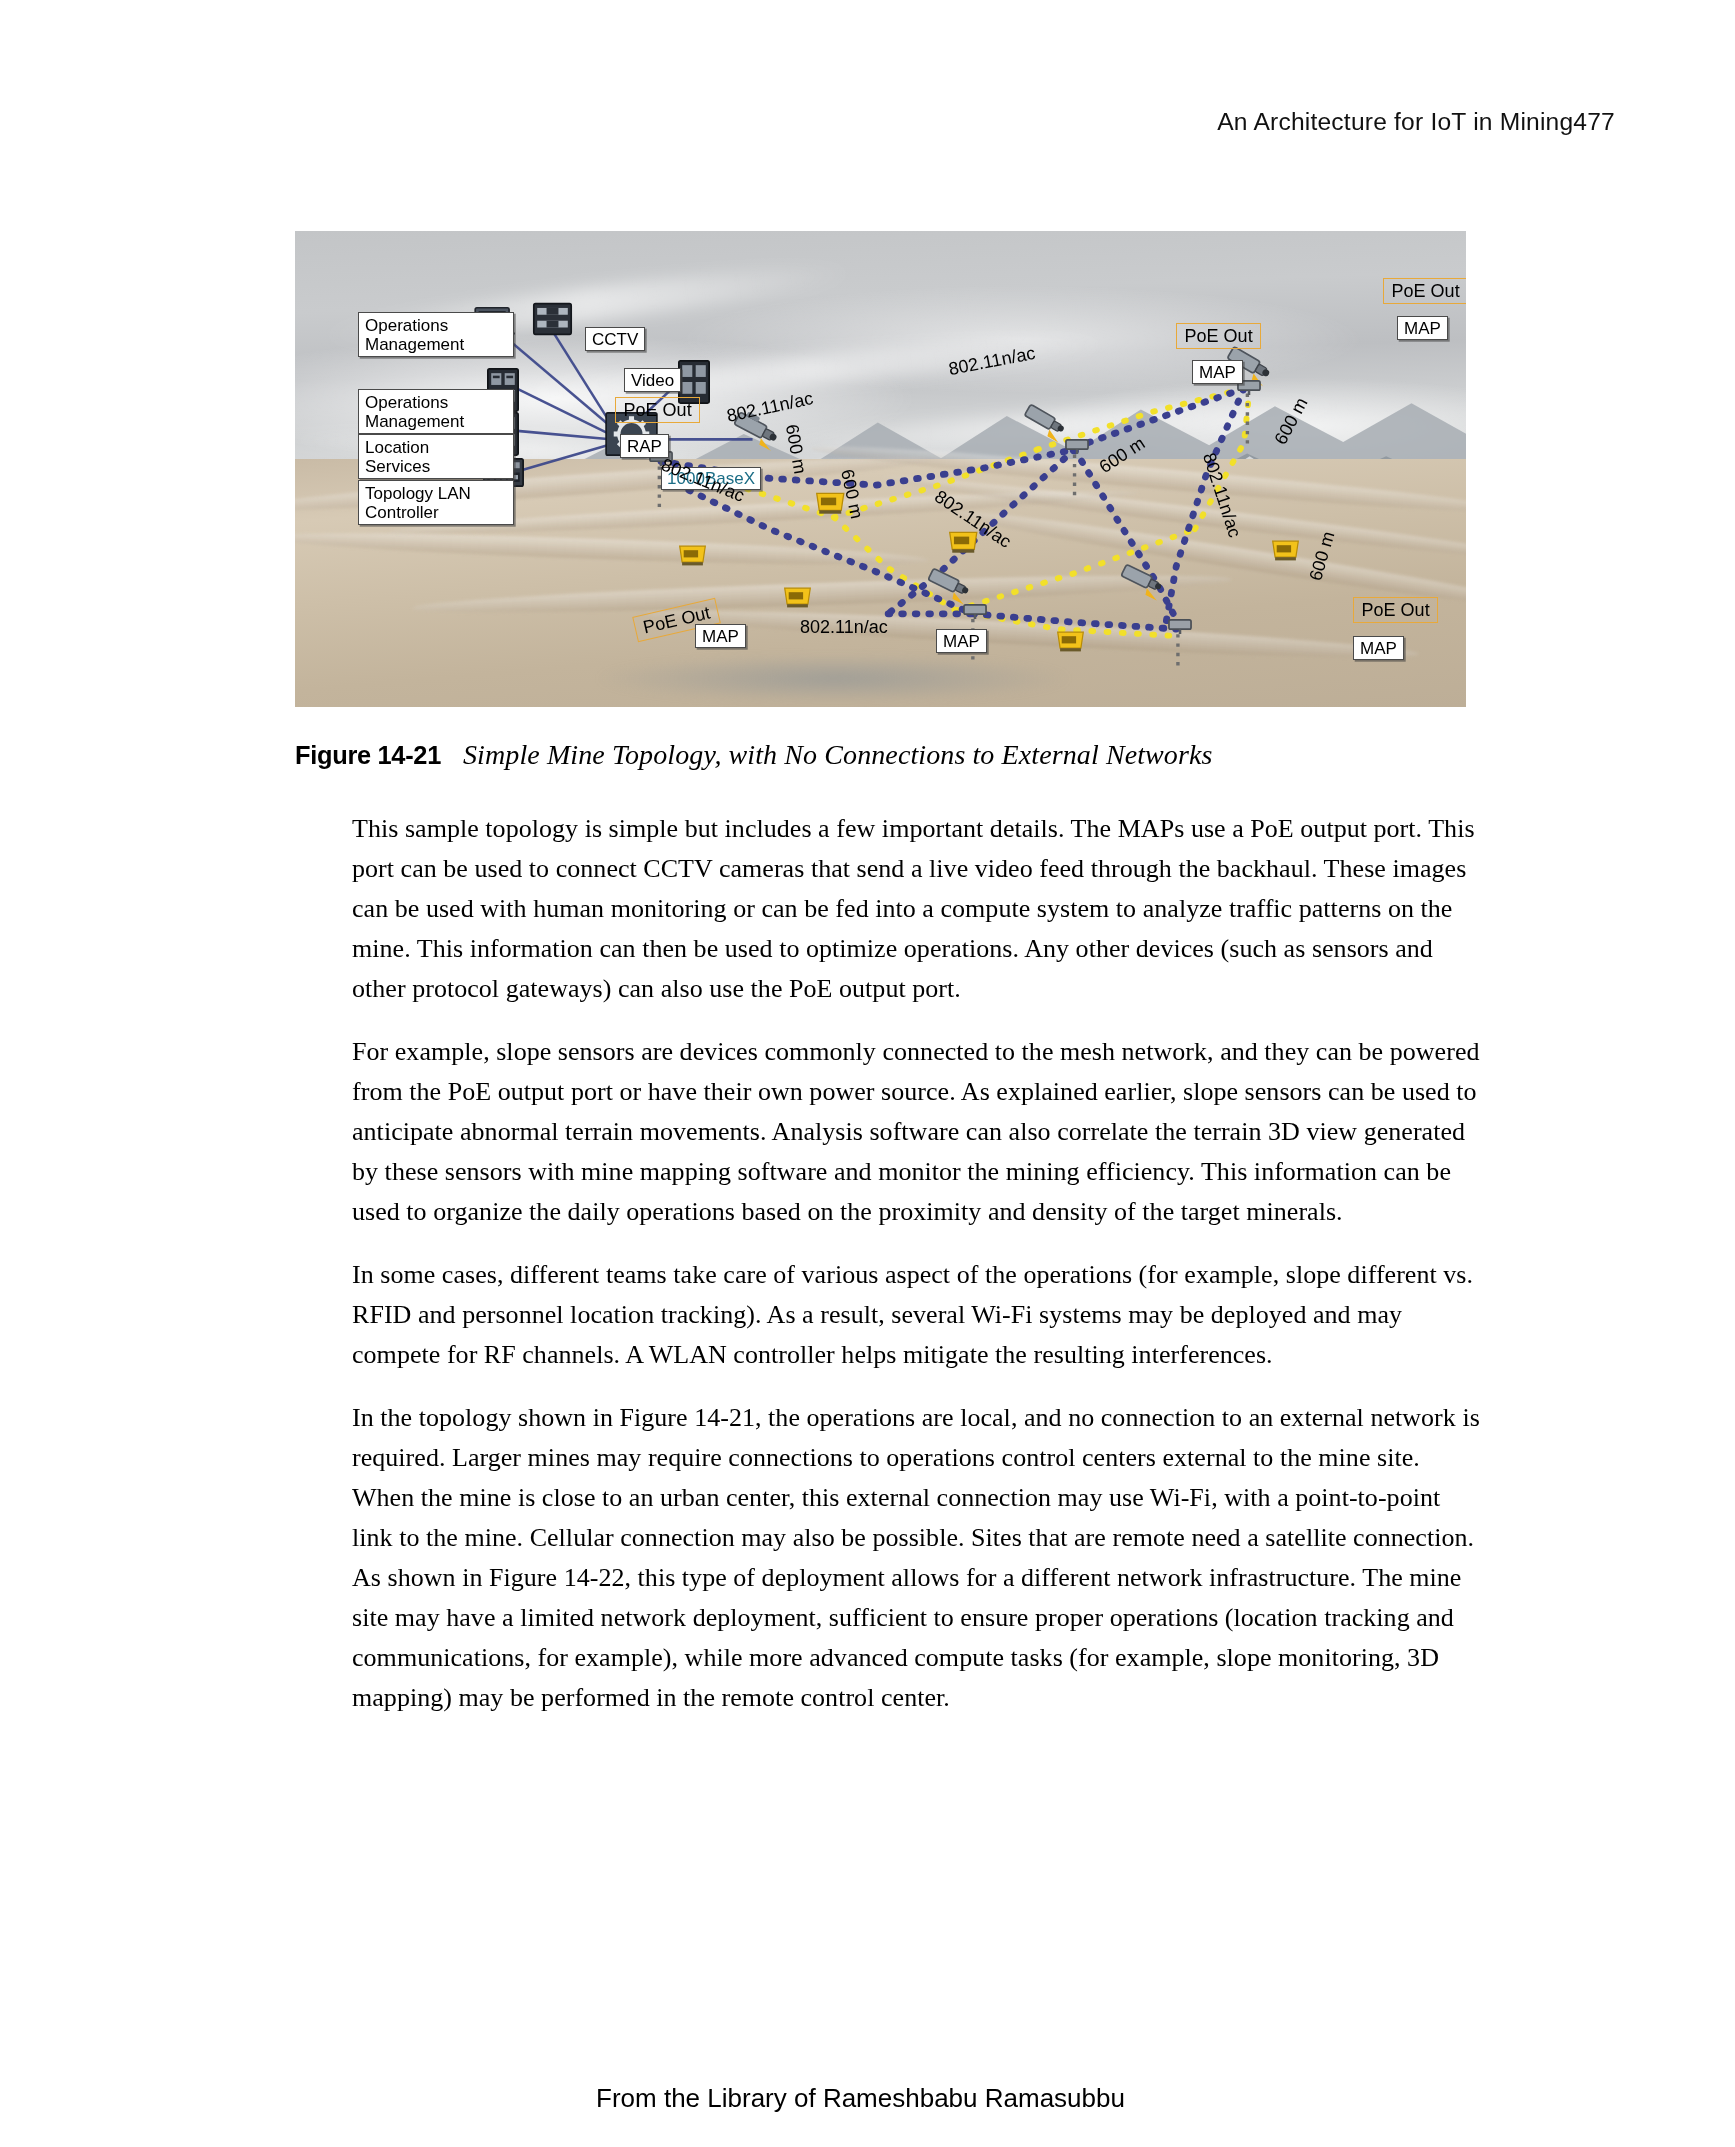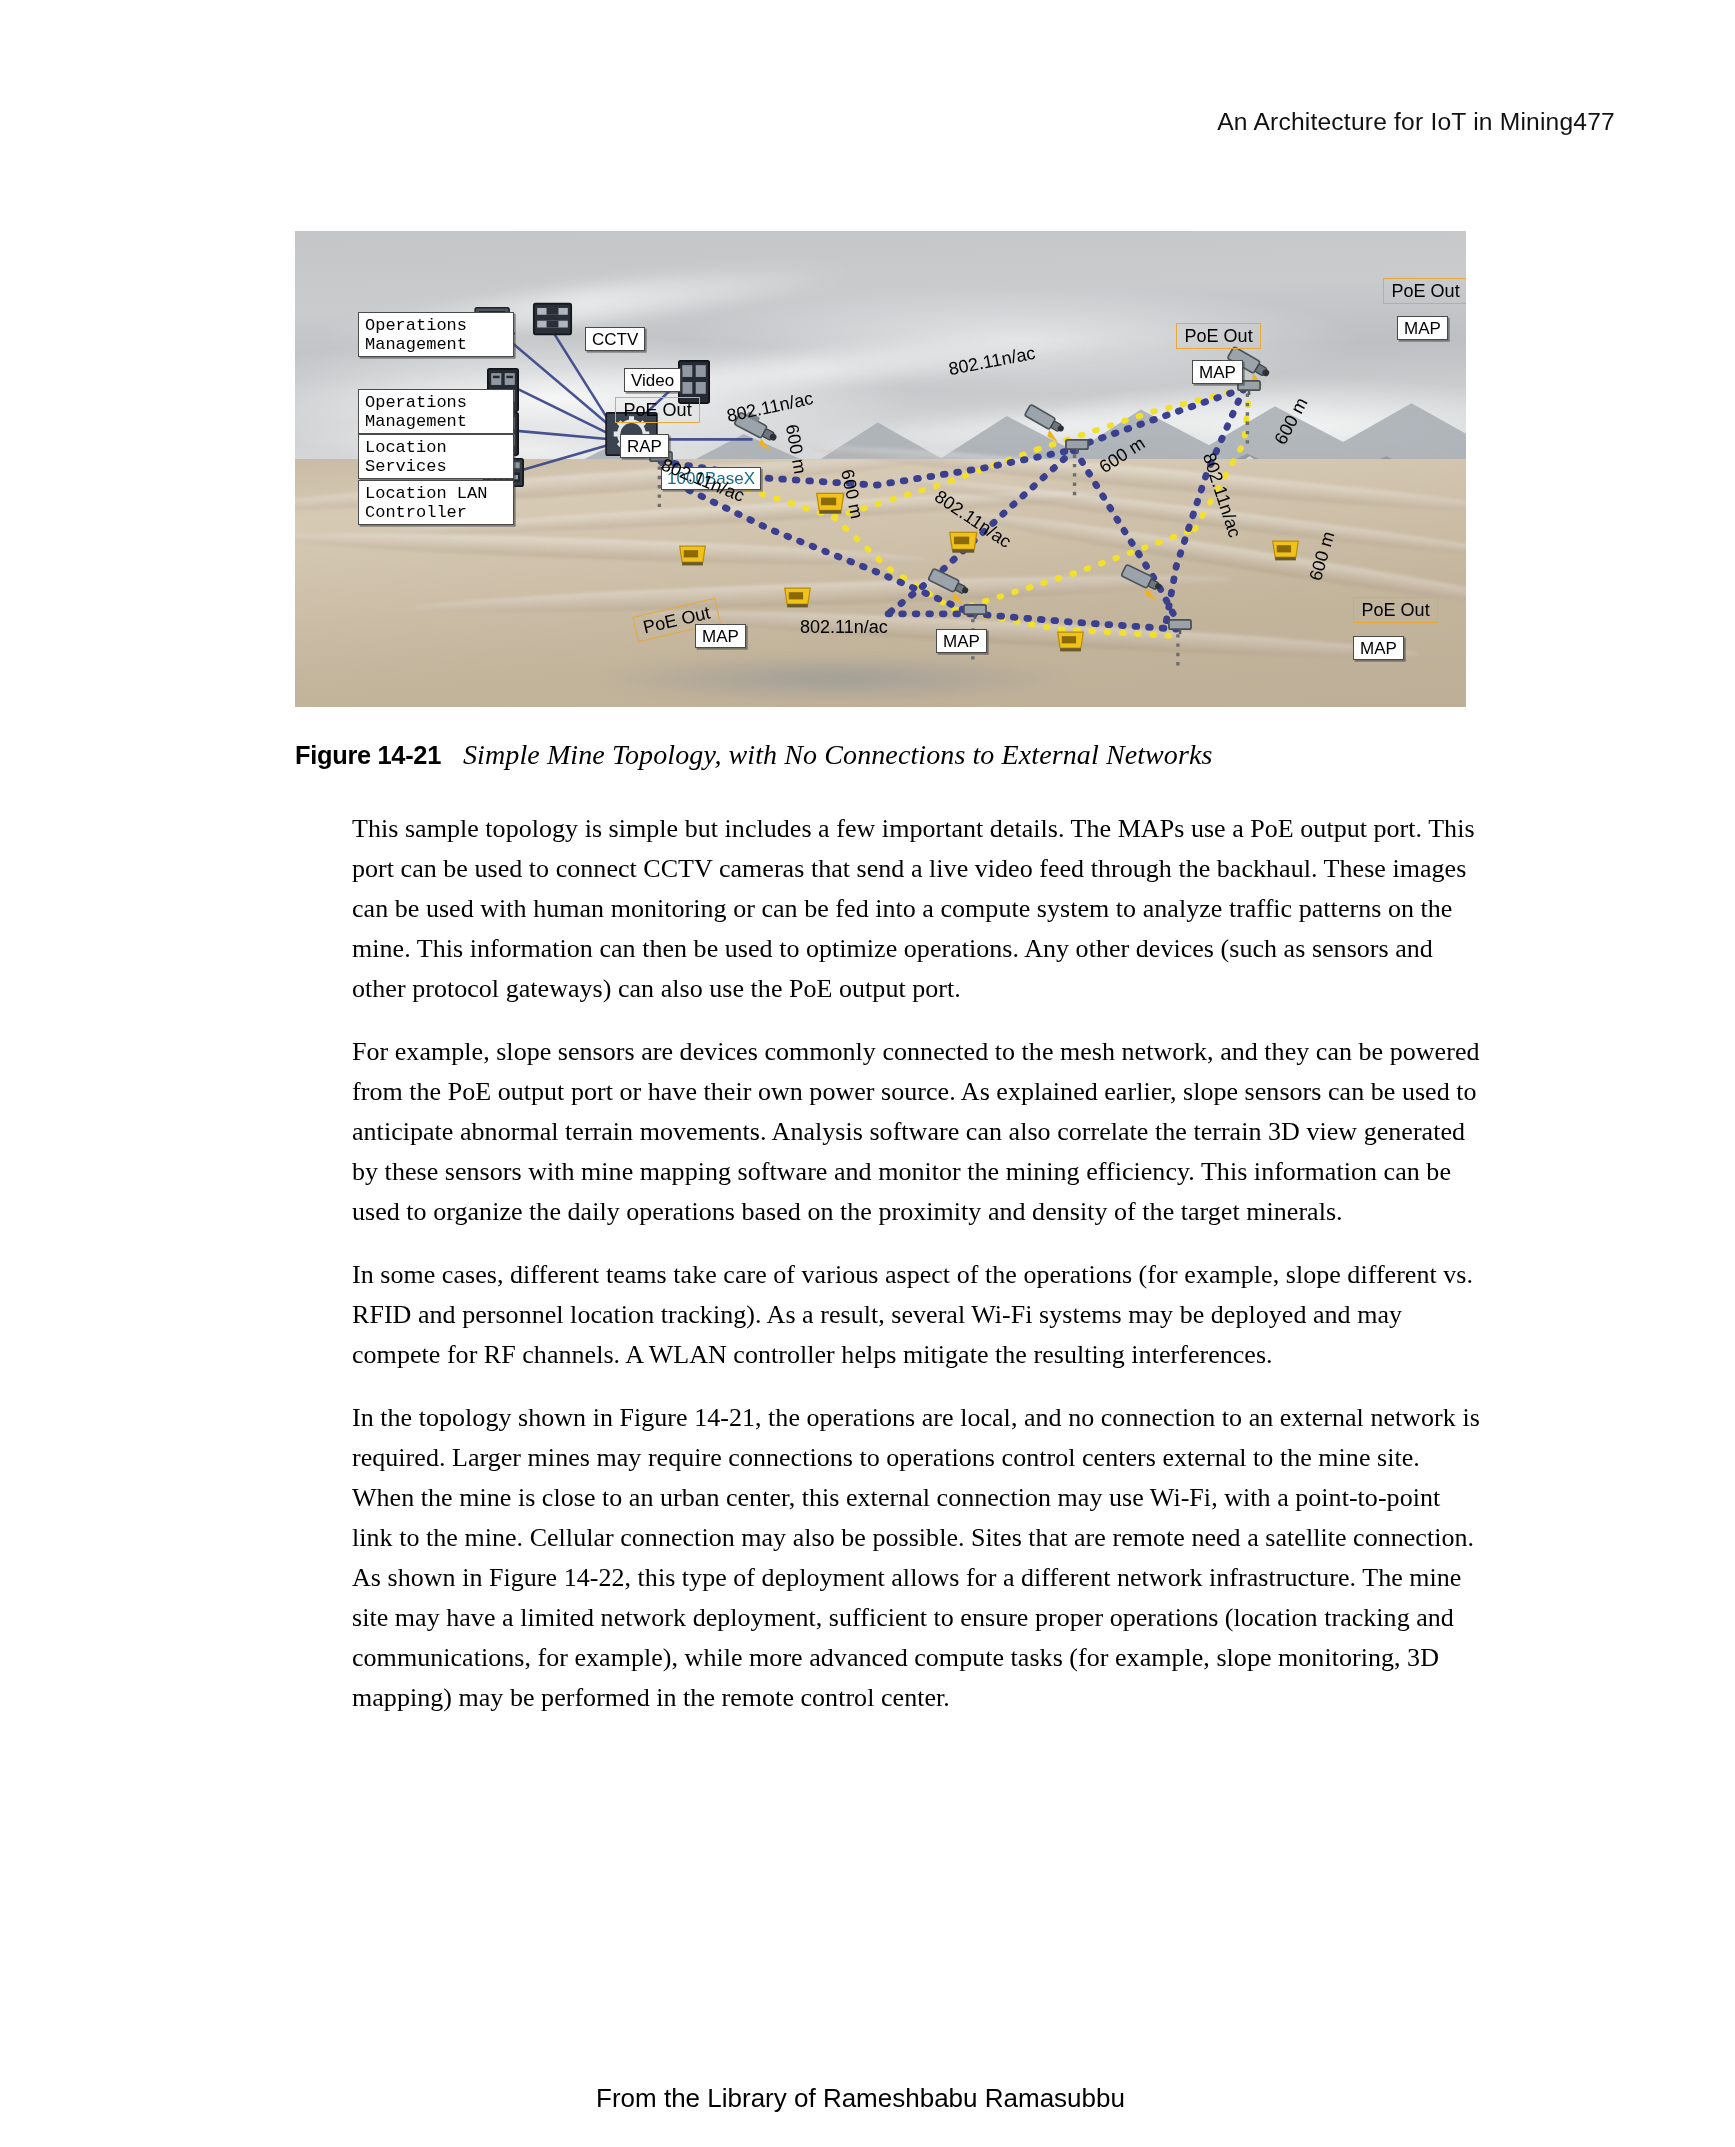--- a/index.html
+++ b/index.html
@@ -104,21 +104,21 @@
     line-height: 1.12;
   }
   
   .lbl.box {
     background: #ffffff;
     border: 1.7px solid #4a4a4a;
     box-shadow: 1.7px 1.7px 0 rgba(60,60,60,.55);
     padding: 1.7px 6px;
     font-size: 17px;
   }
-  .lbl.box-2line { padding: 2.5px 6px; font-size: 17px; font-family: Liberation Mono, monospace; }
+  .lbl.box-2line { padding: 2.5px 6px; font-size: 17px; }
   
   .lbl.amber {
     background: transparent;
     border: 1.7px solid #e8a93a;
     padding: 1.7px 7.6px;
     font-size: 18px;
   }
   
   .lbl.plain { font-size: 18px; }
   .lbl.tealbox {
@@ -487,21 +487,21 @@
     </div>
     <div class="lbl box box-2line" style="left:63px;top:158px;width:142px;">
       <span>Operations</span><br>
       <span>Management</span>
     </div>
     <div class="lbl box box-2line" style="left:63px;top:203px;width:142px;">
       <span>Location</span><br>
       <span>Services</span>
     </div>
     <div class="lbl box box-2line" style="left:63px;top:249px;width:142px;">
-      <span>Location LAN</span><br>
+      <span>Topology LAN</span><br>
       <span>Controller</span>
     </div>
 
     <div class="lbl box" style="left:290px;top:96px;">CCTV</div>
     <div class="lbl box" style="left:329px;top:137px;">Video</div>
     <div class="lbl box" style="left:325px;top:203px;">RAP</div>
     <div class="lbl tealbox" style="left:366px;top:236px;">1000BaseX</div>
 
     <div class="lbl amber" style="left:320px;top:166px;">PoE Out</div>
     <div class="lbl amber" style="left:881px;top:92px;">PoE Out</div>

